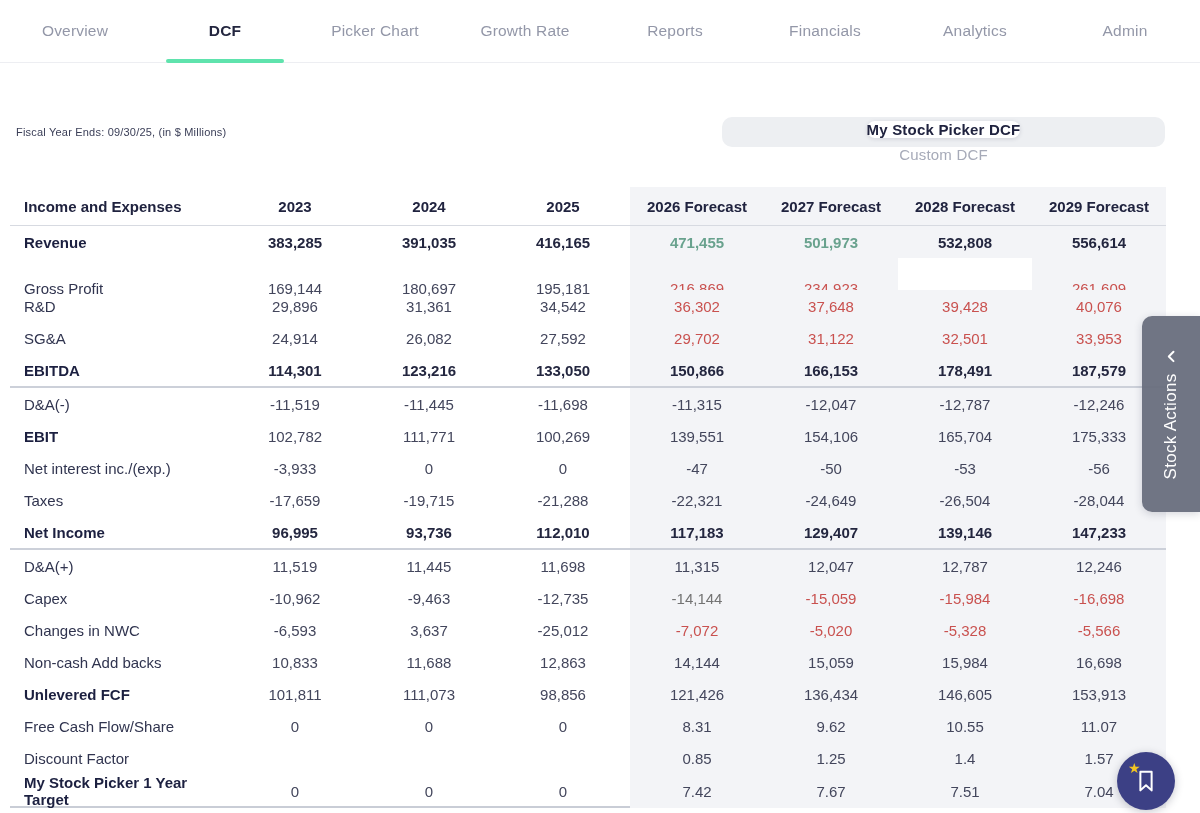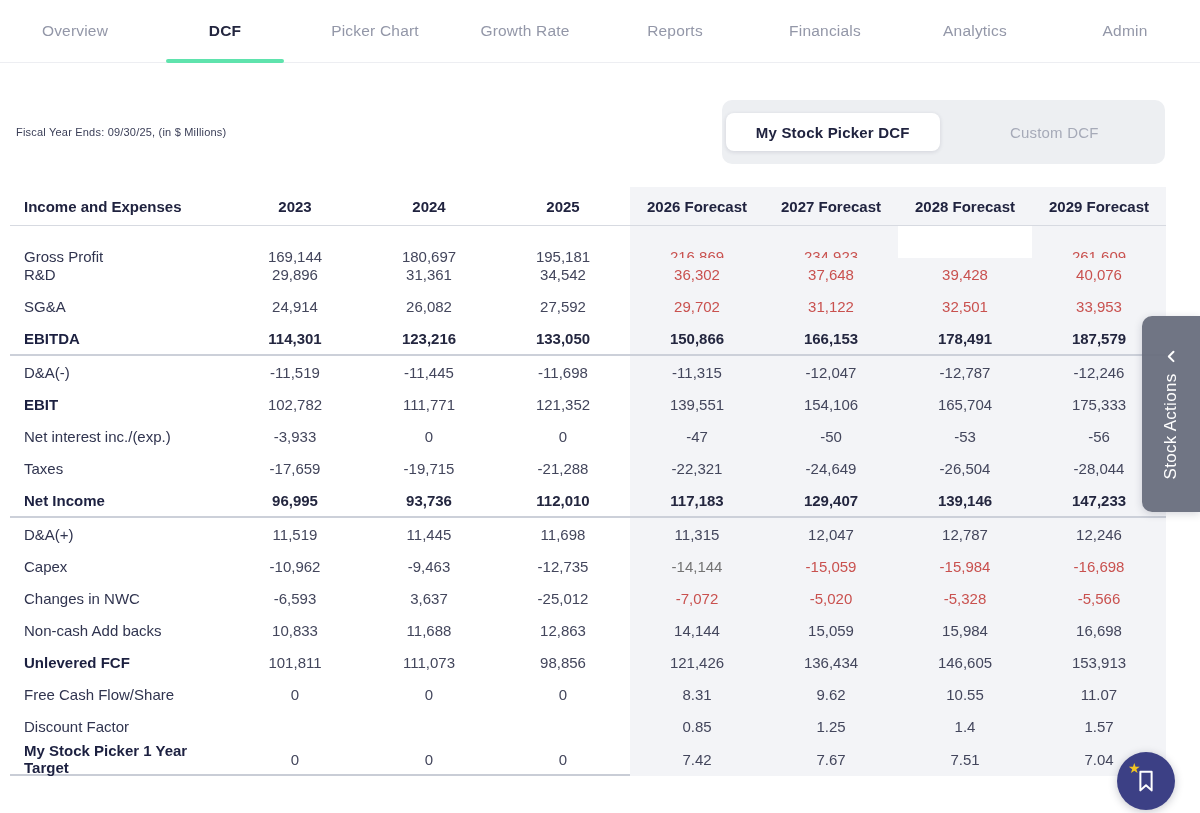--- a/index.html
+++ b/index.html
@@ -12,21 +12,21 @@
   .nav{display:flex;height:62px;border-bottom:1px solid #edeef2;}
   .nav-tab{flex:1;display:flex;align-items:center;justify-content:center;
     font-size:15.5px;color:#9397a8;cursor:pointer;position:relative;letter-spacing:.2px;}
   .nav-tab.active{color:#23263f;font-weight:700;}
   .nav-tab.active::after{content:"";position:absolute;bottom:-1px;left:50%;
     transform:translateX(-50%);width:118px;height:4px;border-radius:3px;background:#5fe3ad;}
   
   .subheader{display:flex;align-items:center;justify-content:space-between;
     margin:42px 35px 0 16px;height:54px;}
   .fiscal{font-size:11px;color:#3a3e57;letter-spacing:.2px;}
-  .toggle{width:443px;height:64px;background:#edeff2;border-radius:10px;display:flex;align-items:center;}
+  .toggle{width:443px;height:30px;background:#edeff2;border-radius:10px;display:flex;align-items:center;flex-direction:column;}
   .toggle-opt{flex:1;height:38px;margin:4px;display:flex;align-items:center;justify-content:center;
     font-size:15px;color:#a6aab8;border-radius:8px;cursor:pointer;letter-spacing:.2px;}
   .toggle-opt.active{background:#fff;color:#20233f;font-weight:700;box-shadow:0 1px 4px rgba(40,45,80,.14);}
   
   .table{margin:28px 0 0 10px;width:1156px;font-size:15px;}
   .thead,.trow{display:grid;grid-template-columns:218px repeat(7,134px);align-items:stretch;}
   .thead{height:38px;border-bottom:1px solid #d7dae1;}
   .th{font-weight:700;color:#20233f;display:flex;align-items:center;justify-content:center;}
   .th.first{justify-content:flex-start;padding-left:14px;text-align:right;}
   .forecast{background:#f3f4f7;}
@@ -78,20 +78,30 @@
     <div class="th first">Income and Expenses</div>
     <div class="th">2023</div>
     <div class="th">2024</div>
     <div class="th">2025</div>
     <div class="th forecast">2026 Forecast</div>
     <div class="th forecast">2027 Forecast</div>
     <div class="th forecast">2028 Forecast</div>
     <div class="th forecast">2029 Forecast</div>
   </div>
   <div class="tbody">
+      <div class="trow bold vbold">
+        <div class="cell label">Revenue</div>
+        <div class="cell num">383,285</div>
+        <div class="cell num">391,035</div>
+        <div class="cell num">416,165</div>
+        <div class="cell num forecast" style="color: rgb(105, 162, 142);">471,455</div>
+        <div class="cell num forecast" style="color: rgb(105, 162, 142);">501,973</div>
+        <div class="cell num forecast">532,808</div>
+        <div class="cell num forecast">556,614</div>
+      </div>
       <div class="trow">
         <div class="cell label">Gross Profit</div>
         <div class="cell num">169,144</div>
         <div class="cell num">180,697</div>
         <div class="cell num">195,181</div>
         <div class="cell num forecast" style="color: rgb(201, 81, 79);">216,869</div>
         <div class="cell num forecast" style="color: rgb(201, 81, 79);">234,923</div>
         <div class="cell num forecast" style="color: rgb(201, 81, 79); margin-top: 44px;">250,420</div>
         <div class="cell num forecast" style="color: rgb(201, 81, 79);">261,609</div>
       </div>
@@ -132,21 +142,21 @@
         <div class="cell num">-11,698</div>
         <div class="cell num forecast">-11,315</div>
         <div class="cell num forecast">-12,047</div>
         <div class="cell num forecast">-12,787</div>
         <div class="cell num forecast">-12,246</div>
       </div>
       <div class="trow bold">
         <div class="cell label">EBIT</div>
         <div class="cell num">102,782</div>
         <div class="cell num">111,771</div>
-        <div class="cell num">121,352</div>
+        <div class="cell num">100,269</div>
         <div class="cell num forecast">139,551</div>
         <div class="cell num forecast">154,106</div>
         <div class="cell num forecast">165,704</div>
         <div class="cell num forecast">175,333</div>
       </div>
       <div class="trow">
         <div class="cell label">Net interest inc./(exp.)</div>
         <div class="cell num">-3,933</div>
         <div class="cell num">0</div>
         <div class="cell num">0</div>

